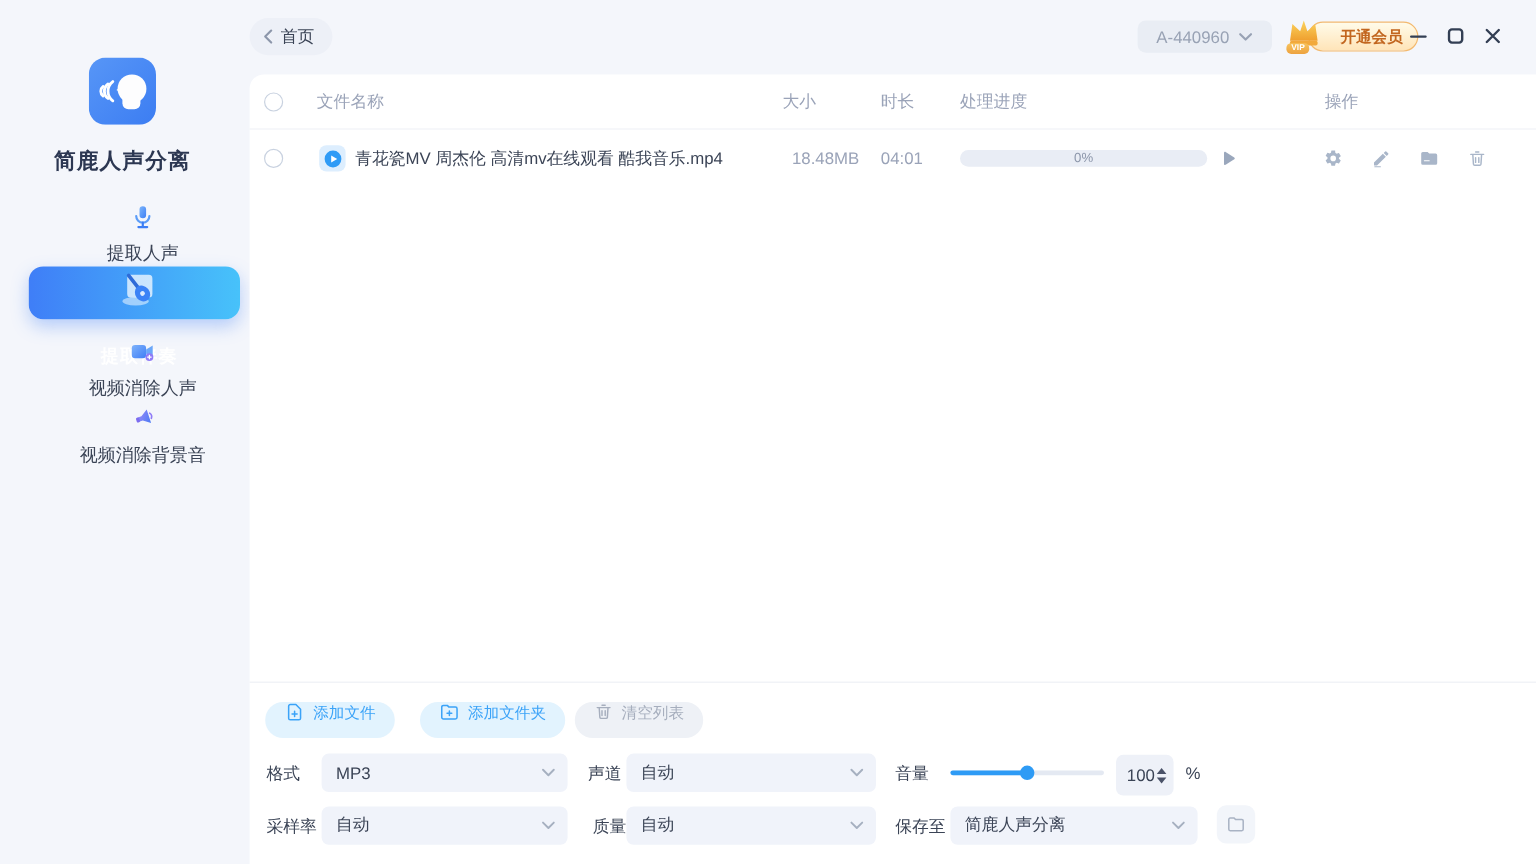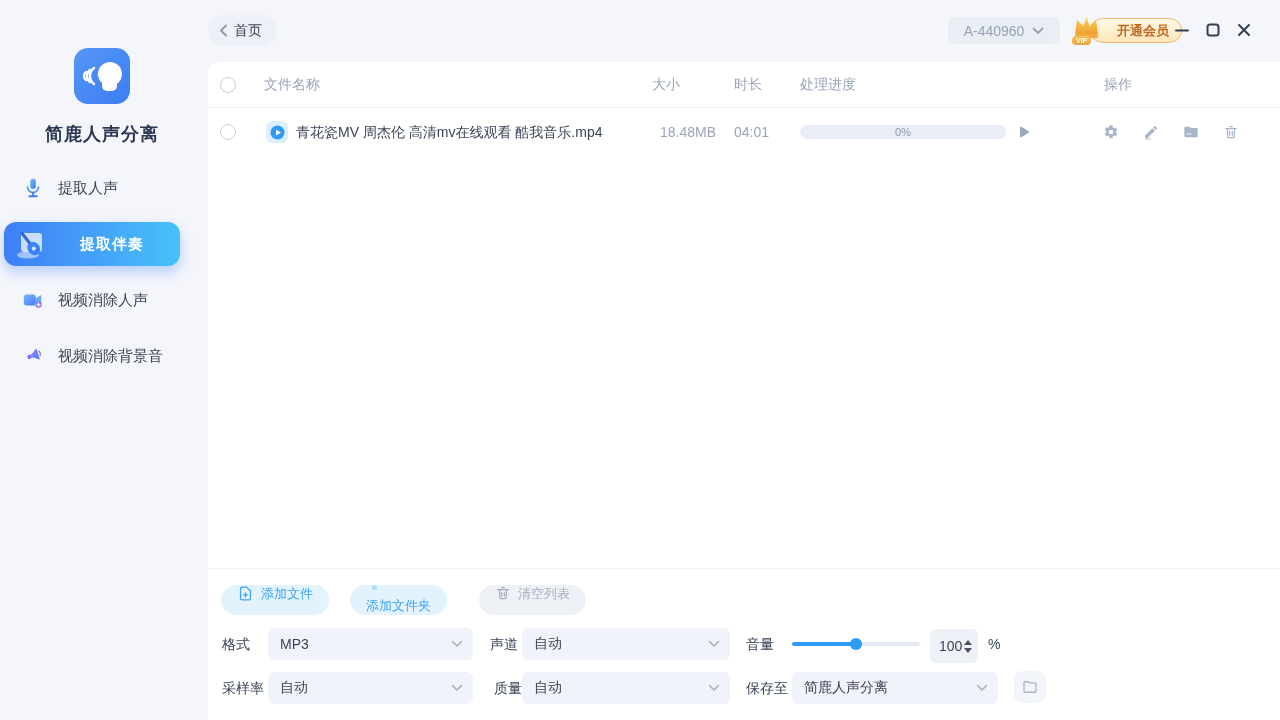--- a/index.html
+++ b/index.html
@@ -4,22 +4,22 @@
 <style>
   * { margin:0; padding:0; box-sizing:border-box; }
   html,body { width:1280px; height:720px; overflow:hidden;
     font-family:"Liberation Sans", sans-serif; background:#f4f6fb; color:#3b4456; }
 
   
   #sidebar { position:absolute; left:0; top:0; width:204px; height:720px; background:#f4f6fb; }
   .logo { position:absolute; left:74px; top:48px; width:56px; height:56px; }
   .app-title { position:absolute; top:122px; width:204px; text-align:center;
     font-size:18px; font-weight:bold; color:#2c3752; letter-spacing:1px; }
-  .nav-item { position:absolute; left:4px; width:176px; height:36px;
-    display:flex; align-items:center; gap:10px; padding-left:14px; cursor:pointer; }
+  .nav-item { position:absolute; left:24px; width:176px; height:36px;
+    display:flex; align-items:center; gap:10px; padding-left:14px; cursor:pointer;flex-direction:column; }
   .nav-item .nav-label { font-size:15px; color:#3b4456; }
   .nav-item.active { height:44px; border-radius:12px; padding-left:8px;
     background:linear-gradient(90deg,#3f7ef7,#47c2fa);
     box-shadow:0 6px 14px rgba(63,126,247,.35);gap:30px; }
   .nav-item.active .nav-label { color:#fff; font-weight:bold; letter-spacing:1px; }
   .nav-ico { width:30px; height:30px; display:flex; align-items:center; justify-content:center; }
 
   
   .back-pill { position:absolute; left:208px; top:15px; height:31px; border-radius:16px;
     background:#edf0f7; display:flex; align-items:center; gap:6px; padding:0 15px 0 11px;
@@ -280,21 +280,21 @@
 
   <div class="list-sep"></div>
 
   <div class="tool-btn tool-blue" style="left:13px;">
     <svg width="17" height="17" viewBox="0 0 24 24">
       <path d="M13.5 3H7a2 2 0 0 0-2 2v14a2 2 0 0 0 2 2h10a2 2 0 0 0 2-2V8.5L13.5 3z" fill="none" stroke="#3ba3f8" stroke-width="1.8" stroke-linejoin="round"></path>
       <path d="M12 11v6M9 14h6" stroke="#3ba3f8" stroke-width="1.8" stroke-linecap="round"></path>
     </svg>
     <span>添加文件</span>
   </div>
-  <div class="tool-btn tool-blue" style="left:142px;flex-direction:column;">
+  <div class="tool-btn tool-blue" style="left:142px;">
     <svg width="17" height="17" viewBox="0 0 24 24">
       <path d="M3 7V6a2 2 0 0 1 2-2h4.5l2 2H19a2 2 0 0 1 2 2v10a2 2 0 0 1-2 2H5a2 2 0 0 1-2-2V7z" fill="none" stroke="#3ba3f8" stroke-width="1.8" stroke-linejoin="round"></path>
       <path d="M12 10.5v5.5M9.2 13.2h5.6" stroke="#3ba3f8" stroke-width="1.8" stroke-linecap="round"></path>
     </svg>
     <span>添加文件夹</span>
   </div>
   <div class="tool-btn tool-gray" style="left:271px;">
     <svg width="16" height="16" viewBox="0 0 24 24">
       <path fill="none" stroke="#a6aebd" stroke-width="1.8" stroke-linecap="round" d="M4 7h16M10 4h4M6.5 7l.8 12.2a1.5 1.5 0 0 0 1.5 1.3h6.4a1.5 1.5 0 0 0 1.5-1.3L17.5 7M10 11v6M14 11v6"></path>
     </svg>

